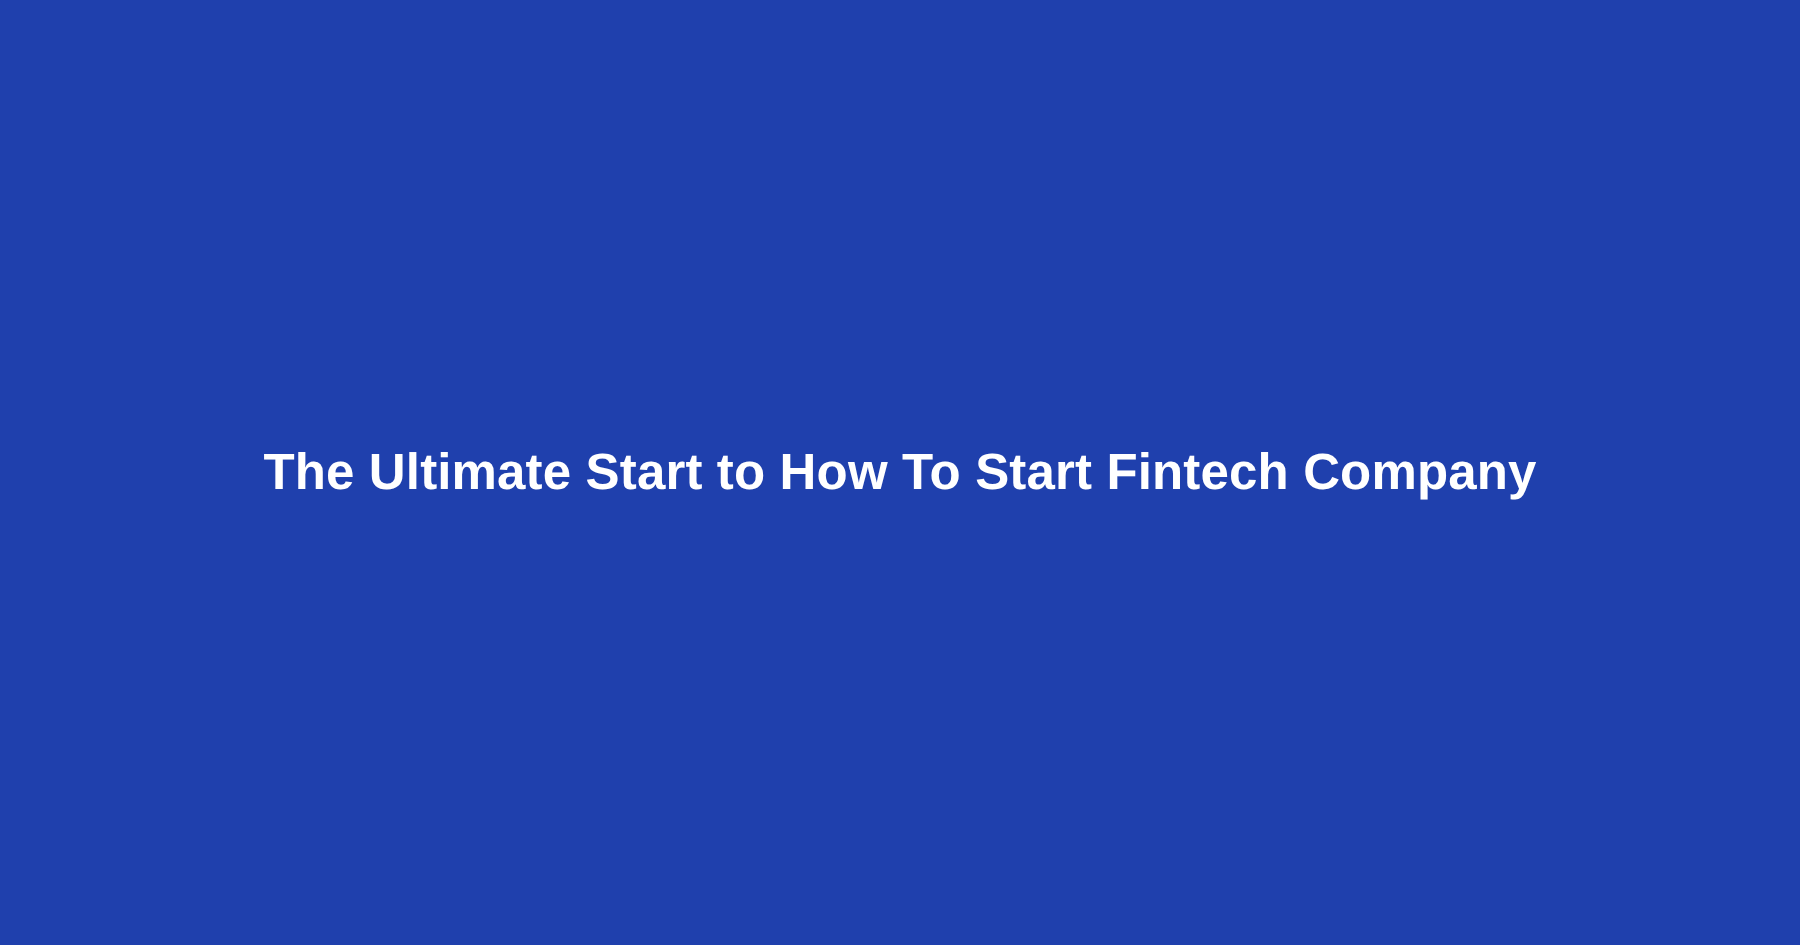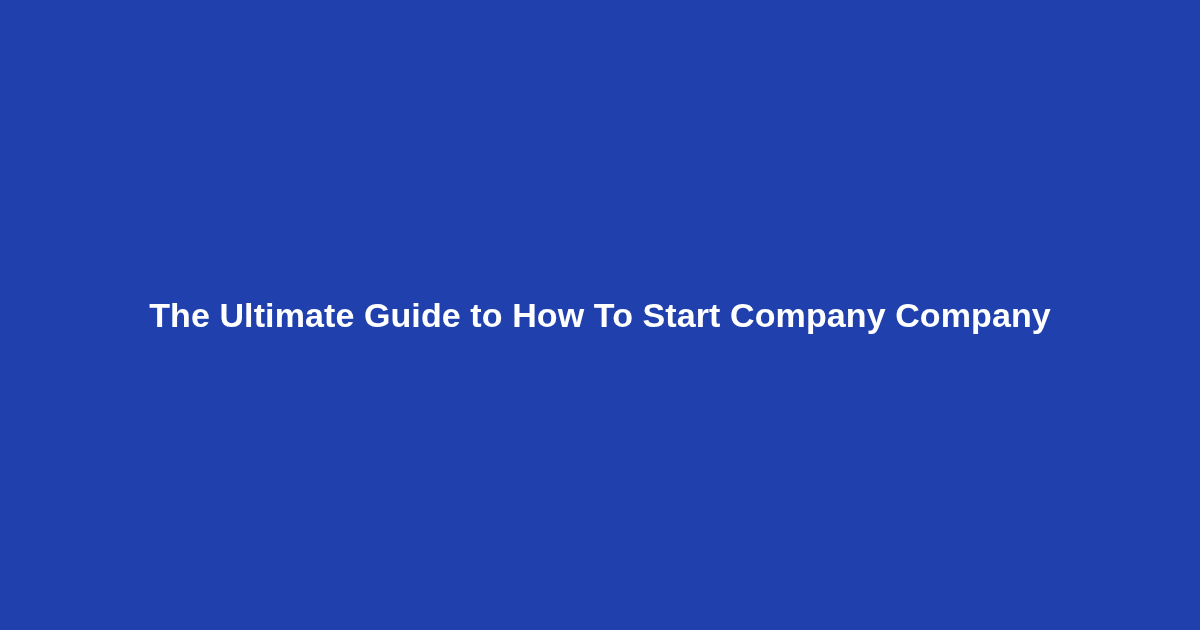--- a/index.html
+++ b/index.html
@@ -45,15 +45,15 @@
     letter-spacing: 0.1px;
     text-align: center;
     white-space: nowrap;
   }
 </style>
 </head>
 <body>
 
 <div class="og-card">
   <div class="og-card__inner">
-    <h1 class="og-card__title">The Ultimate Guide to How To Start Company Company</h1>
+    <h1 class="og-card__title">The Ultimate Start to How To Start Fintech Company</h1>
   </div>
 </div>
 
 </body></html>

